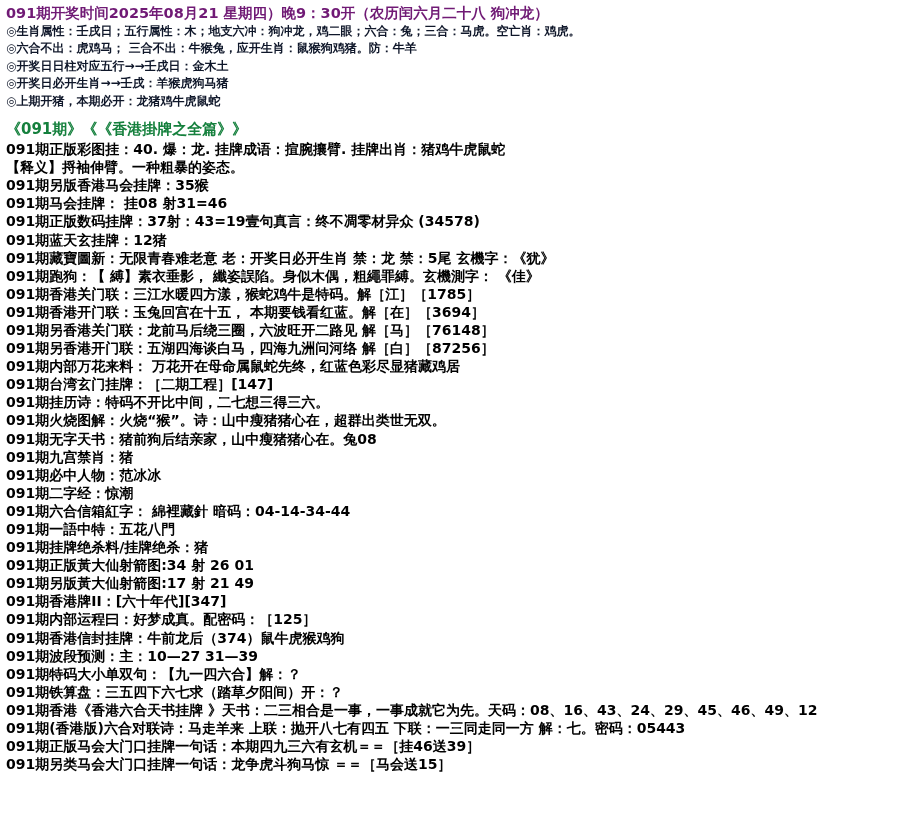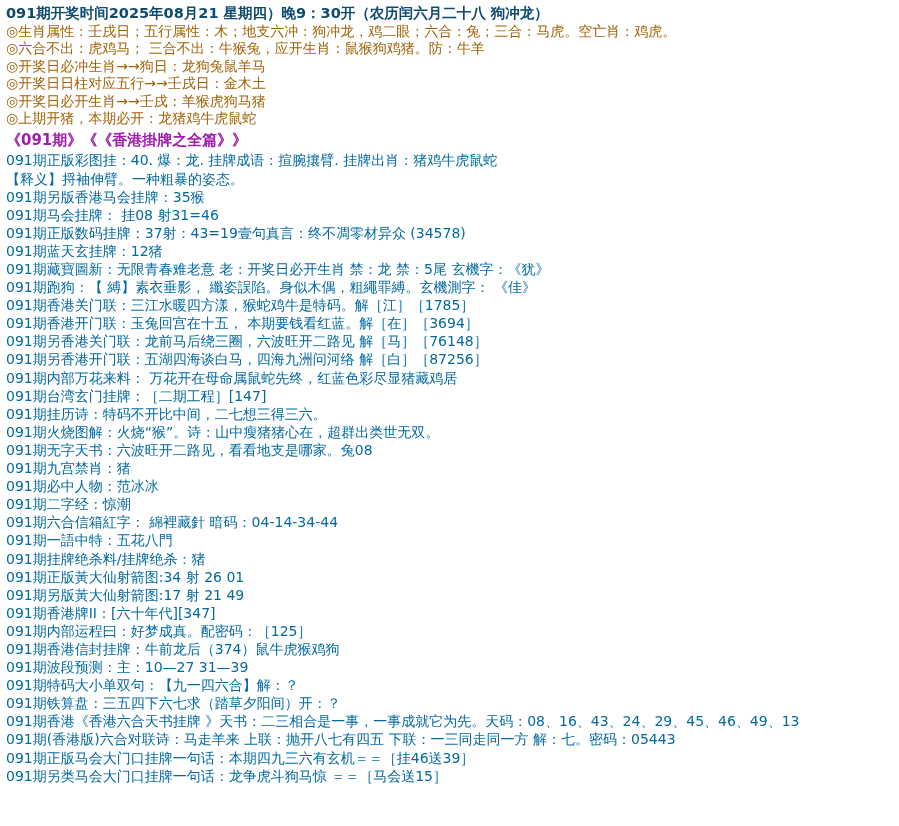--- a/index.html
+++ b/index.html
@@ -19,55 +19,55 @@
     padding: 4px 6px 0 6px;
     box-sizing: border-box;
     width: 899px;
   }
   .line {
     line-height: 17.4px;
     white-space: nowrap;
     letter-spacing: 0px;
   }
   .hdr {
-    color: #0c4a6e;
+    color: #701a75;
     font-weight: bold;
     font-size: 14.5px;
     line-height: 19px;
   }
   .title-line {
-    color: #a21caf;
+    color: #15803d;
     font-weight: bold;
     font-size: 15px;
     line-height: 22px;
-    margin-top: 2px;
+    margin-top: 8px;
   }
   .block-top .line {
-    font-weight: normal;
-    color: #a16207;
-    font-size: 14px;
+    font-weight: bold;
+    color: #0f172a;
+    font-size: 12px;
   }
   .body-list .row {
     line-height: 18.1px;
     white-space: nowrap;
-    color: #0369a1;
+    color: #000000;
     font-size: 14px;
+    font-weight: bold;
   }
 </style>
 </head>
 <body>
 
 <div class="page">
 
   <div class="hdr">091期开奖时间2025年08月21  星期四）晚9：30开（农历闰六月二十八  狗冲龙）</div>
 
   <div class="block-top">
     <div class="line">◎生肖属性：壬戌日；五行属性：木；地支六冲：狗冲龙，鸡二眼；六合：兔；三合：马虎。空亡肖：鸡虎。</div>
     <div class="line">◎六合不出：虎鸡马；  三合不出：牛猴兔，应开生肖：鼠猴狗鸡猪。防：牛羊</div>
-    <div class="line">◎开奖日必冲生肖→→狗日：龙狗兔鼠羊马</div>
     <div class="line">◎开奖日日柱对应五行→→壬戌日：金木土</div>
     <div class="line">◎开奖日必开生肖→→壬戌：羊猴虎狗马猪</div>
     <div class="line">◎上期开猪，本期必开：龙猪鸡牛虎鼠蛇</div>
   </div>
 
   <div class="title-line">《091期》《《香港掛牌之全篇》》</div>
 
   <div class="body-list">
     <div class="row">091期正版彩图挂：40. 爆：龙. 挂牌成语：揎腕攘臂. 挂牌出肖：猪鸡牛虎鼠蛇</div>
     <div class="row">【释义】捋袖伸臂。一种粗暴的姿态。</div>
@@ -78,35 +78,35 @@
     <div class="row">091期藏寶圖新：无限青春难老意  老：开奖日必开生肖  禁：龙  禁：5尾  玄機字：《犹》</div>
     <div class="row">091期跑狗：【 縛】素衣垂影， 纖姿誤陷。身似木偶，粗繩罪縛。玄機測字： 《佳》</div>
     <div class="row">091期香港关门联：三江水暖四方漾，猴蛇鸡牛是特码。解［江］［1785］</div>
     <div class="row">091期香港开门联：玉兔回宫在十五，  本期要钱看红蓝。解［在］［3694］</div>
     <div class="row">091期另香港关门联：龙前马后绕三圈，六波旺开二路见  解［马］［76148］</div>
     <div class="row">091期另香港开门联：五湖四海谈白马，四海九洲问河络  解［白］［87256］</div>
     <div class="row">091期内部万花来料：  万花开在母命属鼠蛇先终，红蓝色彩尽显猪藏鸡居</div>
     <div class="row">091期台湾玄门挂牌：［二期工程］[147]</div>
     <div class="row">091期挂历诗：特码不开比中间，二七想三得三六。</div>
     <div class="row">091期火烧图解：火烧“猴”。诗：山中瘦猪猪心在，超群出类世无双。</div>
-    <div class="row">091期无字天书：六波旺开二路见，看看地支是哪家。兔08</div>
+    <div class="row">091期无字天书：猪前狗后结亲家，山中瘦猪猪心在。兔08</div>
     <div class="row">091期九宫禁肖：猪</div>
     <div class="row">091期必中人物：范冰冰</div>
     <div class="row">091期二字经：惊潮</div>
     <div class="row">091期六合信箱紅字：  綿裡藏針  暗码：04-14-34-44</div>
     <div class="row">091期一語中特：五花八門</div>
     <div class="row">091期挂牌绝杀料/挂牌绝杀：猪</div>
     <div class="row">091期正版黃大仙射箭图:34  射  26  01</div>
     <div class="row">091期另版黃大仙射箭图:17  射  21  49</div>
     <div class="row">091期香港牌II：[六十年代][347]</div>
     <div class="row">091期内部运程曰：好梦成真。配密码：［125］</div>
     <div class="row">091期香港信封挂牌：牛前龙后（374）鼠牛虎猴鸡狗</div>
     <div class="row">091期波段预测：主：10—27  31—39</div>
     <div class="row">091期特码大小单双句：【九一四六合】解：？</div>
     <div class="row">091期铁算盘：三五四下六七求（踏草夕阳间）开：？</div>
-    <div class="row">091期香港《香港六合天书挂牌 》天书：二三相合是一事，一事成就它为先。天码：08、16、43、24、29、45、46、49、13</div>
+    <div class="row">091期香港《香港六合天书挂牌 》天书：二三相合是一事，一事成就它为先。天码：08、16、43、24、29、45、46、49、12</div>
     <div class="row">091期(香港版)六合对联诗：马走羊来  上联：抛开八七有四五  下联：一三同走同一方  解：七。密码：05443</div>
     <div class="row">091期正版马会大门口挂牌一句话：本期四九三六有玄机＝＝［挂46送39］</div>
     <div class="row">091期另类马会大门口挂牌一句话：龙争虎斗狗马惊        ＝＝［马会送15］</div>
 
   </div>
 
 </div>
 
 </body></html>

